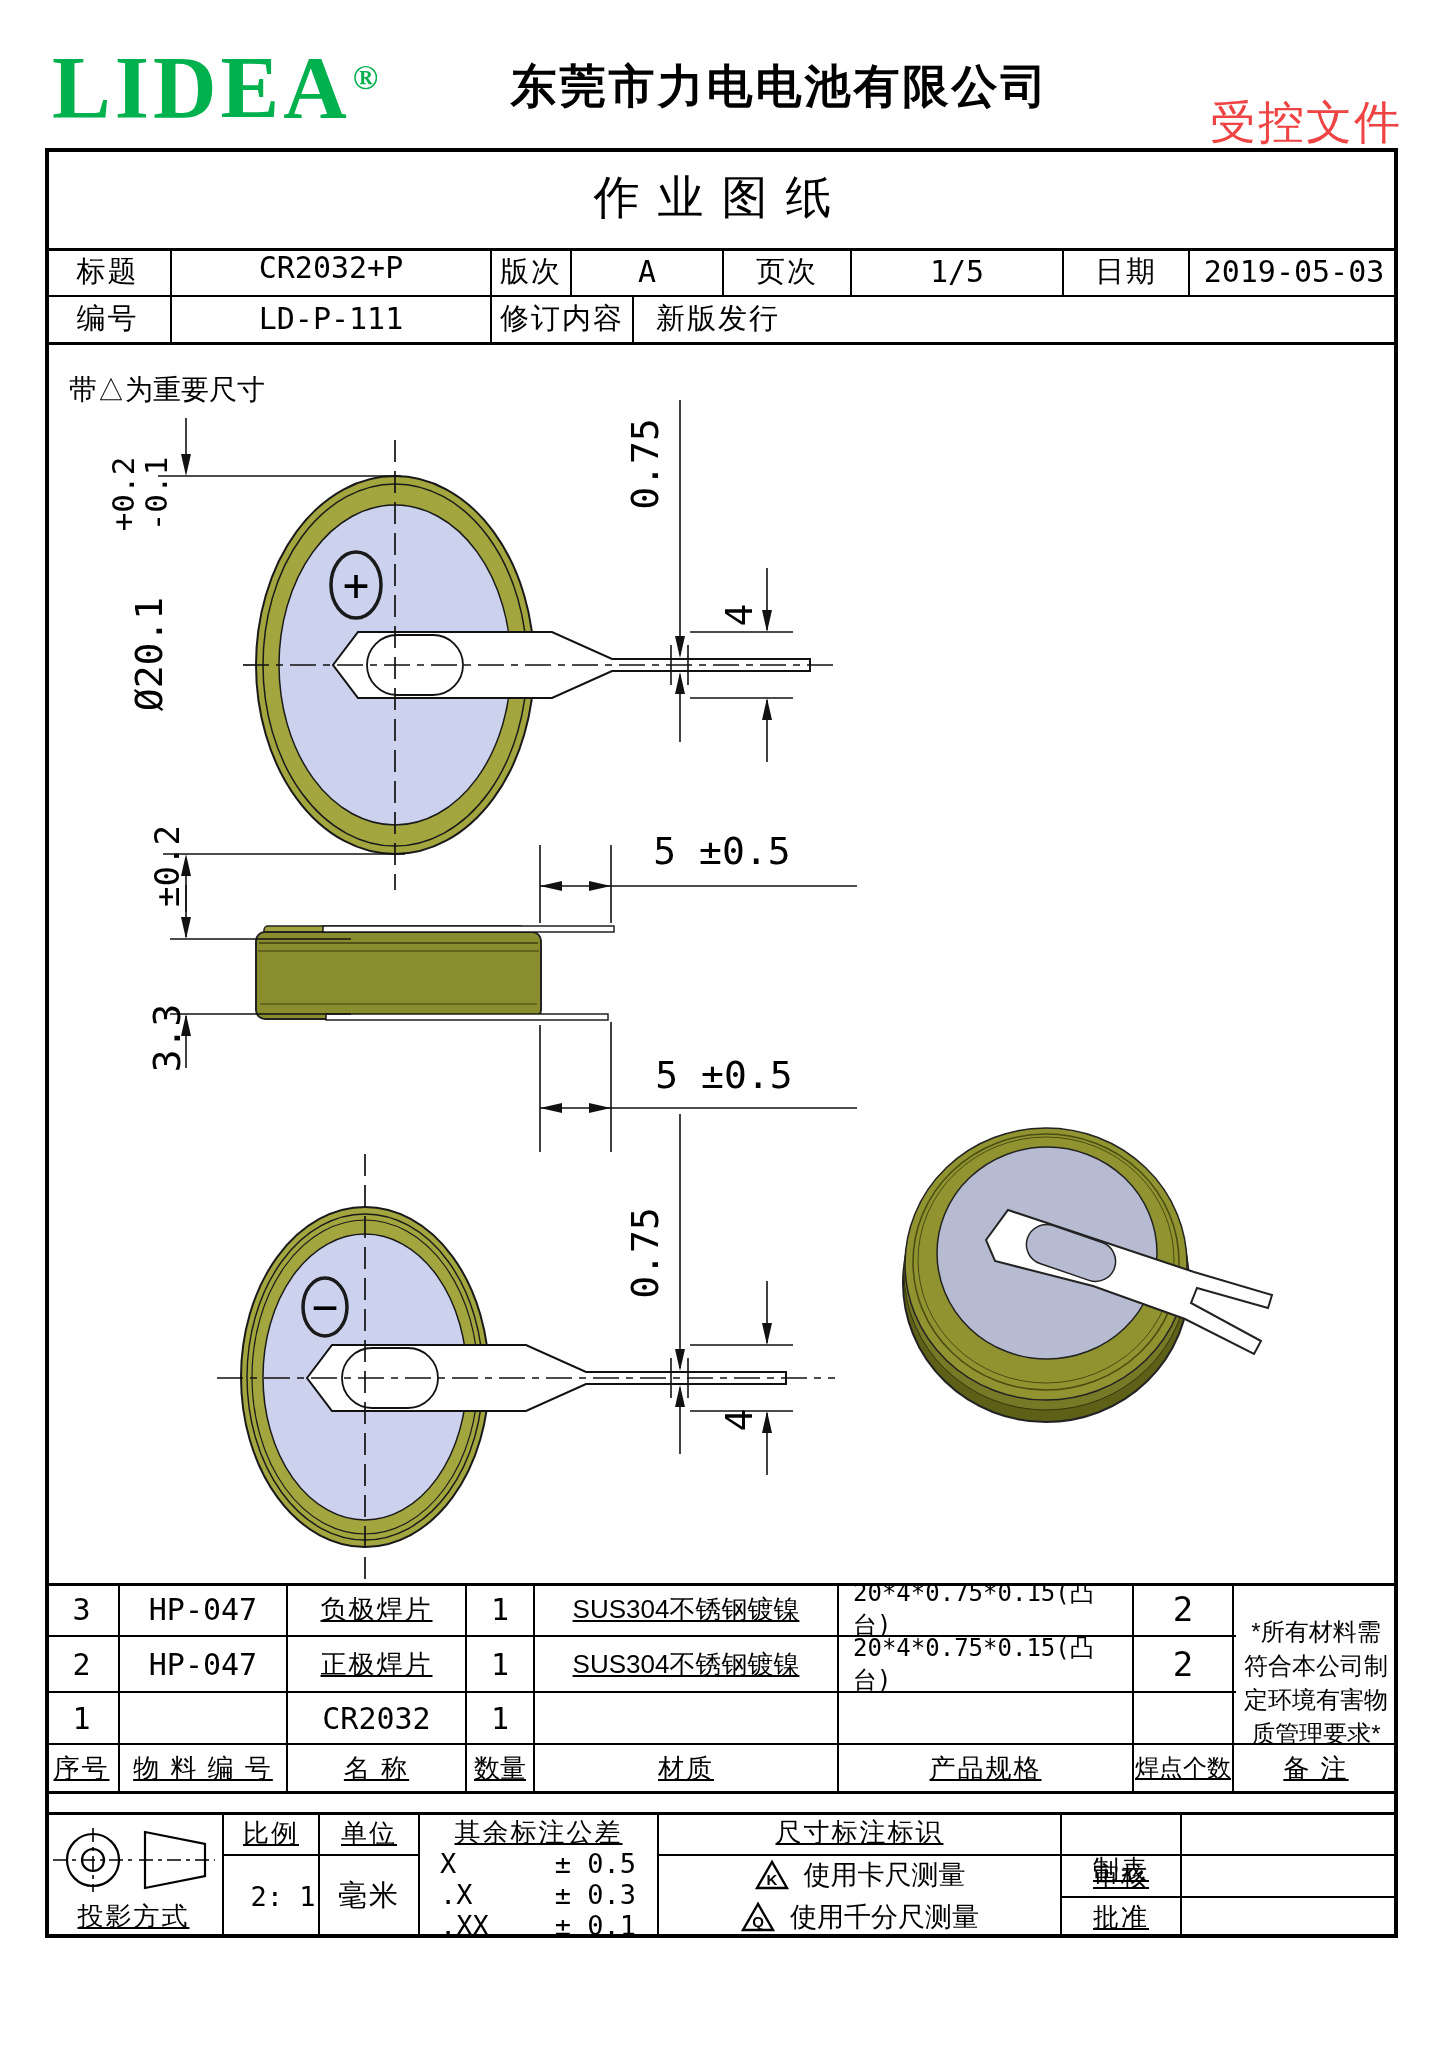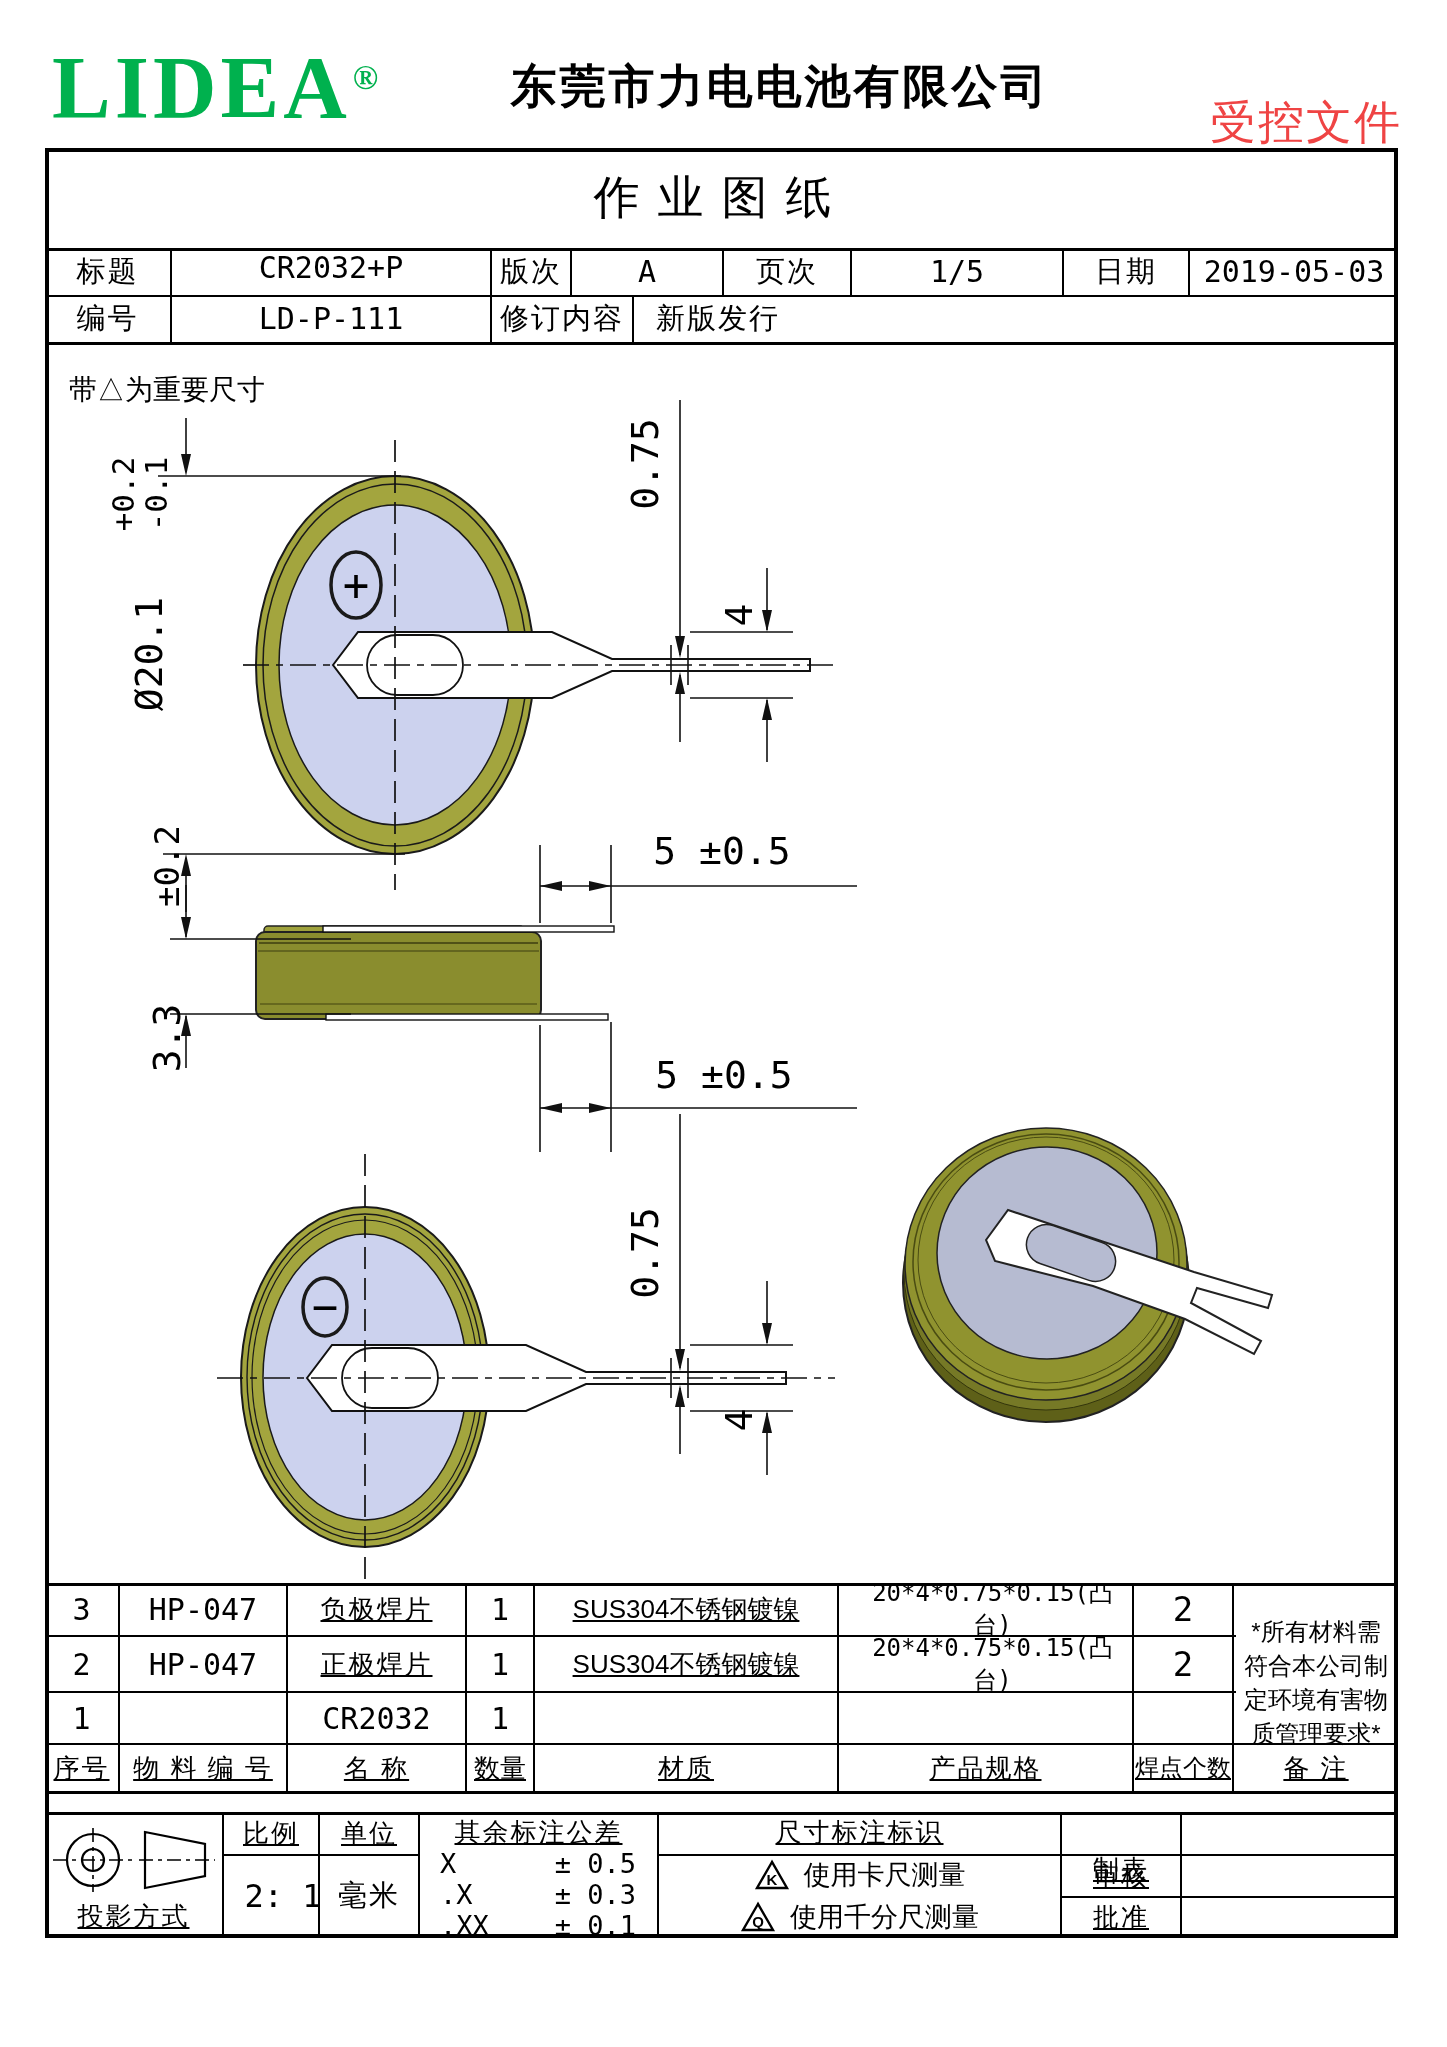--- a/index.html
+++ b/index.html
@@ -1,20 +1,20 @@
 <!DOCTYPE html>
 <html><head>
 <meta charset="utf-8">
 <style>
   html,body{margin:0;padding:0;background:#888;}
   .page{position:relative;width:1447px;height:2047px;background:#fff;
         font-family:"Liberation Sans",sans-serif;color:#000;overflow:hidden;}
   .ln{position:absolute;background:#000;}
   .cell{position:absolute;display:flex;align-items:center;justify-content:center;
-        box-sizing:border-box;overflow:hidden;text-align:center;}
+        box-sizing:border-box;overflow:hidden;}
   .lab{font-size:29px;letter-spacing:2px;}
   .val{font-family:"DejaVu Sans Mono","Liberation Mono",monospace;font-size:30px;}
   .sm{font-size:26px;text-decoration:underline;}
   .left{justify-content:flex-start;}
   .frame{position:absolute;left:45px;top:148px;width:1353px;height:1790px;}
   .drawing{position:absolute;left:0;top:194px;width:1353px;height:1243px;}
   .drawsvg{position:absolute;left:0;top:0;}
   .dim{position:absolute;font-family:"DejaVu Sans Mono","Liberation Mono",monospace;
        font-size:38px;transform:translate(-50%,-50%);white-space:nowrap;line-height:1;}
   .rot{transform:translate(-50%,-50%) rotate(-90deg);}
@@ -266,21 +266,21 @@
       <line x1="8" y1="44" x2="88" y2="44" stroke="#000" stroke-width="1.6" stroke-dasharray="14 5 4 5"></line>
       <circle cx="48" cy="44" r="26" fill="none" stroke="#000" stroke-width="2.2"></circle>
       <circle cx="48" cy="44" r="11" fill="none" stroke="#000" stroke-width="2.2"></circle>
       <line x1="48" y1="12" x2="48" y2="76" stroke="#000" stroke-width="1.6" stroke-dasharray="14 5 4 5"></line>
       <polygon points="100,16 160,28 160,60 100,72" fill="none" stroke="#000" stroke-width="2.2"></polygon>
       <line x1="94" y1="44" x2="170" y2="44" stroke="#000" stroke-width="1.6" stroke-dasharray="14 5 4 5"></line>
     </svg>
     <div class="cell lab sm" style="left:0;top:1750px;width:177px;height:36px">投影方式</div>
 
     <div class="cell lab sm" style="left:179px;top:1664px;width:94px;height:42px">比例</div>
-    <div class="cell val" style="left:179px;top:1708px;width:118px;height:80px;font-size:32px">2: 1</div>
+    <div class="cell val" style="left:179px;top:1708px;width:118px;height:80px;font-size:27px">2: 1</div>
     <div class="cell lab sm" style="left:275px;top:1664px;width:98px;height:42px">单位</div>
     <div class="cell lab" style="left:275px;top:1708px;width:98px;height:80px">毫米</div>
 
     <div class="cell lab sm" style="left:375px;top:1664px;width:237px;height:40px">其余标注公差</div>
     <div style="position:absolute;left:395px;top:1700px;width:196px;height:88px;display:flex;flex-direction:column;justify-content:space-between">
       <div class="tolrow">
           <span>X</span>
           <span>± 0.5</span>
         </div>
       <div class="tolrow">

